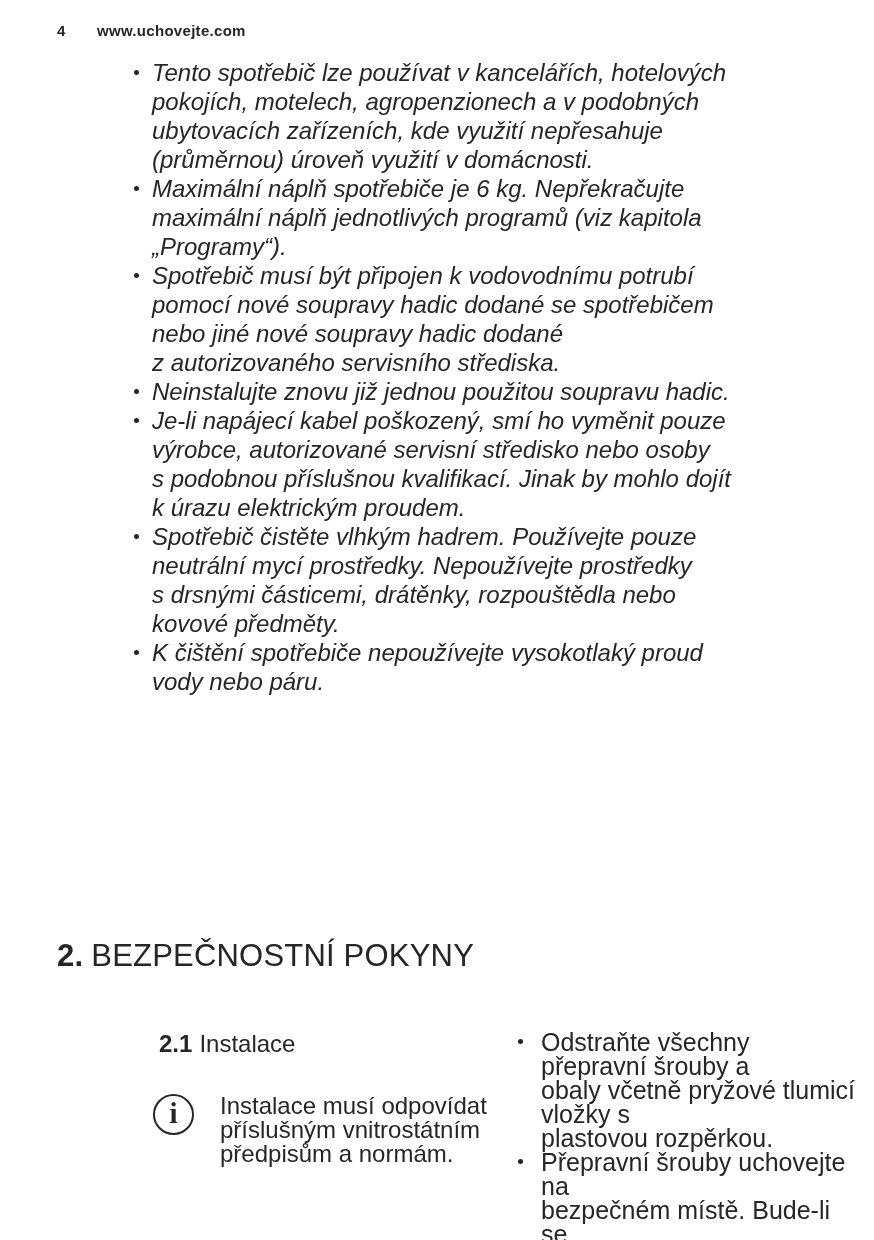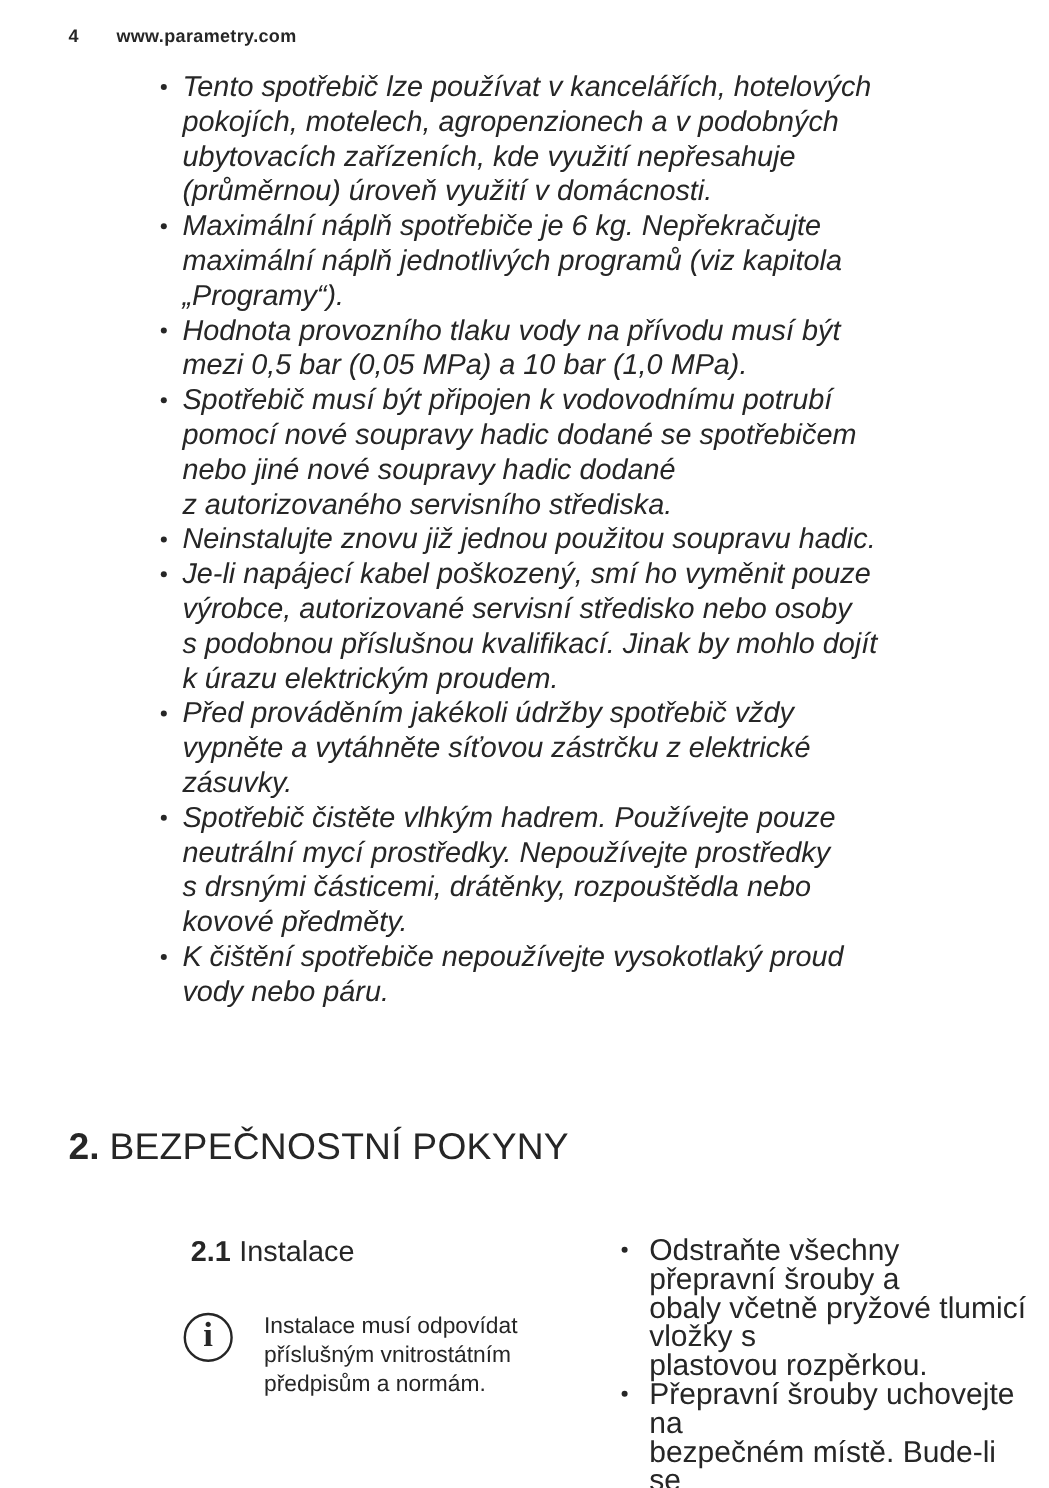--- a/index.html
+++ b/index.html
@@ -62,21 +62,21 @@
     border:2.5px solid #262626; border-radius:50%;
     display:flex; align-items:center; justify-content:center;
   }
   .info-icon span {
     font-family:"Liberation Serif", serif;
     font-weight:bold; font-size:29px; line-height:1;
     transform:translateY(-1px);
   }
   .info-text {
     margin-left:26px; margin-top:2px;
-    font-size:19px; line-height:24px;
+    font-size:24px; line-height:24px;
     white-space:pre-line;
   }
 
   .col-right { width:343px; }
   .install-list {
     list-style:none;
     font-size:25px; line-height:24px;
   }
   .install-item {
     position:relative; padding-left:25px;
@@ -87,45 +87,40 @@
     width:5px; height:5px; border-radius:50%; background:#262626;
   }
 </style>
 </head>
 <body>
 
 <div class="page">
 
   <div class="header">
     <span class="page-num">4</span>
-    <span class="site">www.parametry.com</span>
+    <span class="site">www.uchovejte.com</span>
   </div>
 
   <ul class="safety-list">
     <li class="safety-item">Tento spotřebič lze používat v kancelářích, hotelových
 pokojích, motelech, agropenzionech a v podobných
 ubytovacích zařízeních, kde využití nepřesahuje
 (průměrnou) úroveň využití v domácnosti.</li>
     <li class="safety-item">Maximální náplň spotřebiče je 6 kg. Nepřekračujte
 maximální náplň jednotlivých programů (viz kapitola
 „Programy“).</li>
-    <li class="safety-item">Hodnota provozního tlaku vody na přívodu musí být
-mezi 0,5 bar (0,05 MPa) a 10 bar (1,0 MPa).</li>
     <li class="safety-item">Spotřebič musí být připojen k vodovodnímu potrubí
 pomocí nové soupravy hadic dodané se spotřebičem
 nebo jiné nové soupravy hadic dodané
 z autorizovaného servisního střediska.</li>
     <li class="safety-item">Neinstalujte znovu již jednou použitou soupravu hadic.</li>
     <li class="safety-item">Je-li napájecí kabel poškozený, smí ho vyměnit pouze
 výrobce, autorizované servisní středisko nebo osoby
 s podobnou příslušnou kvalifikací. Jinak by mohlo dojít
 k úrazu elektrickým proudem.</li>
-    <li class="safety-item">Před prováděním jakékoli údržby spotřebič vždy
-vypněte a vytáhněte síťovou zástrčku z elektrické
-zásuvky.</li>
     <li class="safety-item">Spotřebič čistěte vlhkým hadrem. Používejte pouze
 neutrální mycí prostředky. Nepoužívejte prostředky
 s drsnými částicemi, drátěnky, rozpouštědla nebo
 kovové předměty.</li>
     <li class="safety-item">K čištění spotřebiče nepoužívejte vysokotlaký proud
 vody nebo páru.</li>
   </ul>
 
   <h1 class="section-heading"><span class="sec-num">2.</span><span>BEZPEČNOSTNÍ POKYNY</span></h1>
 

